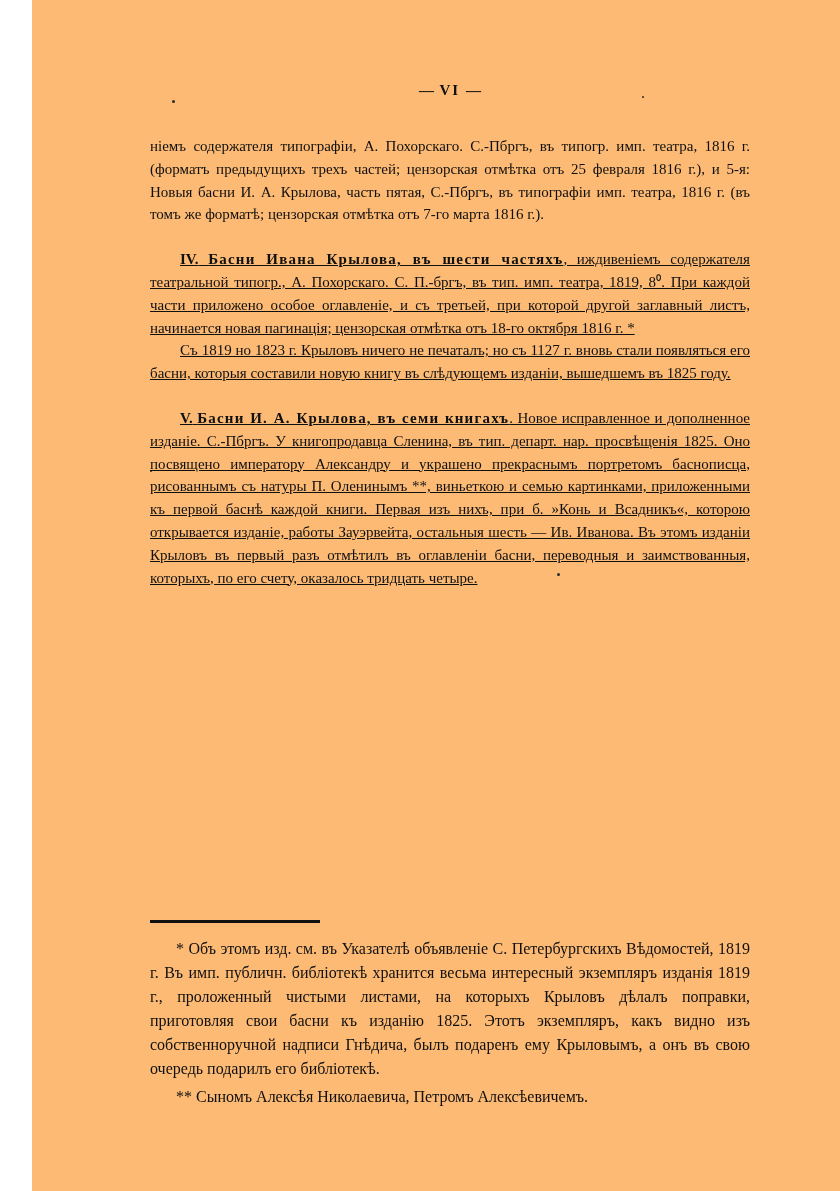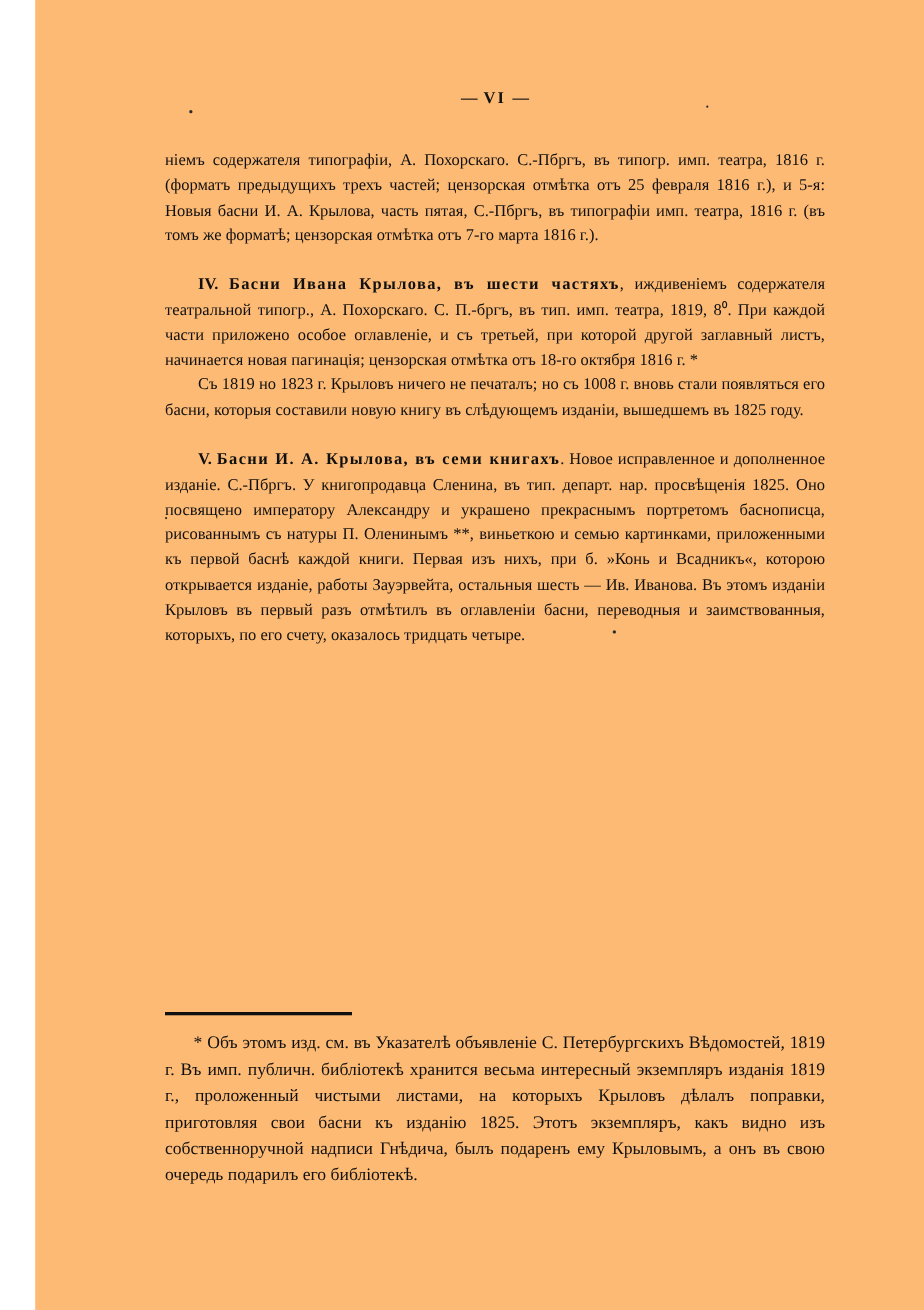--- a/index.html
+++ b/index.html
@@ -46,20 +46,21 @@
     margin: 0;
     font-size: 15px;
     line-height: 1.52;
     text-align: justify;
     text-justify: inter-word;
     color: #101010;
     hyphens: manual;
   }
   p.indent {
     text-indent: 30px;
+    text-decoration: underline;
   }
   .para-block {
     margin-bottom: 0;
   }
   .gap {
     height: 22px;
   }
   .section-head {
     font-weight: bold;
   }
@@ -118,26 +119,27 @@
       <span>VI</span>
       <span class="rule">—</span>
     </div>
 
     <p class="para-block">ніемъ содержателя типографіи, А. Похорскаго. С.-Пбргъ, въ типогр. имп. театра, 1816 г. (форматъ предыдущихъ трехъ частей; цензорская отмѣтка отъ 25 февраля 1816 г.), и 5-я: Новыя басни И. А. Крылова, часть пятая, С.-Пбргъ, въ типографіи имп. театра, 1816 г. (въ томъ же форматѣ; цензорская отмѣтка отъ 7-го марта 1816 г.).</p>
 
     <div class="gap"></div>
 
     <p class="indent"><span class="section-head numeral">IV.</span>&nbsp;<span class="section-head spaced">Басни Ивана Крылова, въ шести частяхъ</span><span>, иждивеніемъ содержателя театральной типогр., А. Похорскаго. С. П.-бргъ, въ тип. имп. театра, 1819, 8⁰. При каждой части приложено особое оглавленіе, и съ третьей, при которой другой заглавный листъ, начинается новая пагинація; цензорская отмѣтка отъ 18-го октября 1816 г. *</span></p>
 
-    <p class="indent">Съ 1819 но 1823 г. Крыловъ ничего не печаталъ; но съ 1008 г. вновь стали появляться его басни, которыя составили новую книгу въ слѣдующемъ изданіи, вышедшемъ въ 1825 году.</p>
+    <p class="indent">Съ 1819 но 1823 г. Крыловъ ничего не печаталъ; но съ 1127 г. вновь стали появляться его басни, которыя составили новую книгу въ слѣдующемъ изданіи, вышедшемъ въ 1825 году.</p>
 
     <div class="gap"></div>
 
     <p class="indent"><span class="section-head numeral">V.</span>&nbsp;<span class="section-head spaced">Басни И. А. Крылова, въ семи книгахъ</span><span>. Новое исправленное и дополненное изданіе. С.-Пбргъ. У книгопродавца Сленина, въ тип. департ. нар. просвѣщенія 1825. Оно посвящено императору Александру и украшено прекраснымъ портретомъ баснописца, рисованнымъ съ натуры П. Оленинымъ **, виньеткою и семью картинками, приложенными къ первой баснѣ каждой книги. Первая изъ нихъ, при б. »Конь и Всадникъ«, которою открывается изданіе, работы Зауэрвейта, остальныя шесть — Ив. Иванова. Въ этомъ изданіи Крыловъ въ первый разъ отмѣтилъ въ оглавленіи басни, переводныя и заимствованныя, которыхъ, по его счету, оказалось тридцать четыре.</span></p>
 
   </div>
 
   <div class="footnotes">
     <div class="fn-rule"></div>
     <p class="fn-first"><span>*</span>&nbsp;<span>Объ этомъ изд. см. въ Указателѣ объявленіе С. Петербургскихъ Вѣдомостей, 1819 г. Въ имп. публичн. библіотекѣ хранится весьма интересный экземпляръ изданія 1819 г., проложенный чистыми листами, на которыхъ Крыловъ дѣлалъ поправки, приготовляя свои басни къ изданію 1825. Этотъ экземпляръ, какъ видно изъ собственноручной надписи Гнѣдича, былъ подаренъ ему Крыловымъ, а онъ въ свою очередь подарилъ его библіотекѣ.</span></p>
+    <p class="fn-second"><span>**</span>&nbsp;<span>Сыномъ Алексѣя Николаевича, Петромъ Алексѣевичемъ.</span></p>
   </div>
 
 </div>
 
 </body></html>

